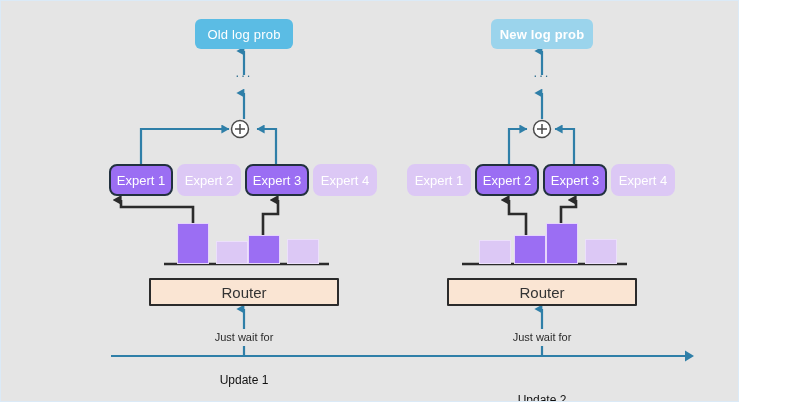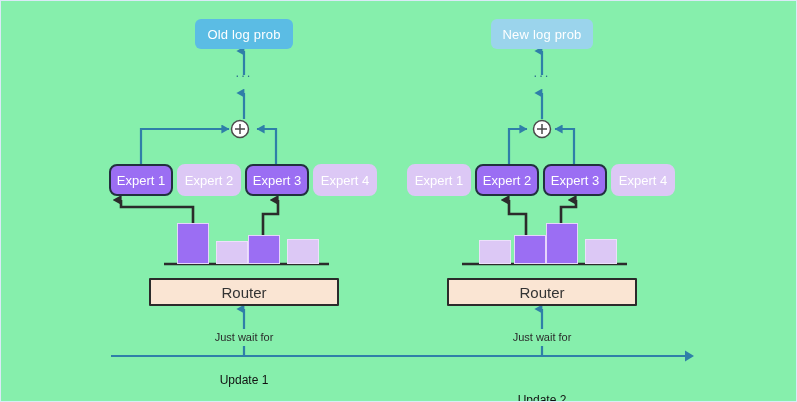--- a/index.html
+++ b/index.html
@@ -1,29 +1,29 @@
 <!DOCTYPE html>
 <html><head>
 <meta charset="utf-8">
 <style>
   html,body{margin:0;padding:0;background:#ffffff;}
   body{font-family:"Liberation Sans","DejaVu Sans",sans-serif;}
   #canvas{
-    position:relative;width:797px;height:402px;
-    background:#86efac;border:1px solid #dbeaf7;box-sizing:border-box;
+    position:relative;width:739px;height:402px;
+    background:#e5e5e5;border:1px solid #dbeaf7;box-sizing:border-box;
     overflow:hidden;
   }
   .svg-layer{position:absolute;left:0;top:0;width:797px;height:402px;pointer-events:none;}
   .node{position:absolute;box-sizing:border-box;display:flex;align-items:center;justify-content:center;}
 
   .logprob{
     height:30px;border-radius:6px;color:#ffffff;font-size:13px;letter-spacing:.2px;
   }
   .logprob.old{background:#5bbce4;}
-  .logprob.new{background:#9bd4ec;}
+  .logprob.new{background:#9bd4ec;font-weight:bold;}
 
   .expert{
     width:64px;height:32px;border-radius:8px;font-size:13px;color:#ffffff;
   }
   .expert.sel{background:#9b6ef3;border:2px solid #22313f;}
   .expert.unsel{background:#dcc8f5;border:2px solid #dcc8f5;}
 
   .router{
     height:28px;border-radius:1px;background:#fae5d3;border:2px solid #2b2b2b;
     font-size:15px;color:#333333;

